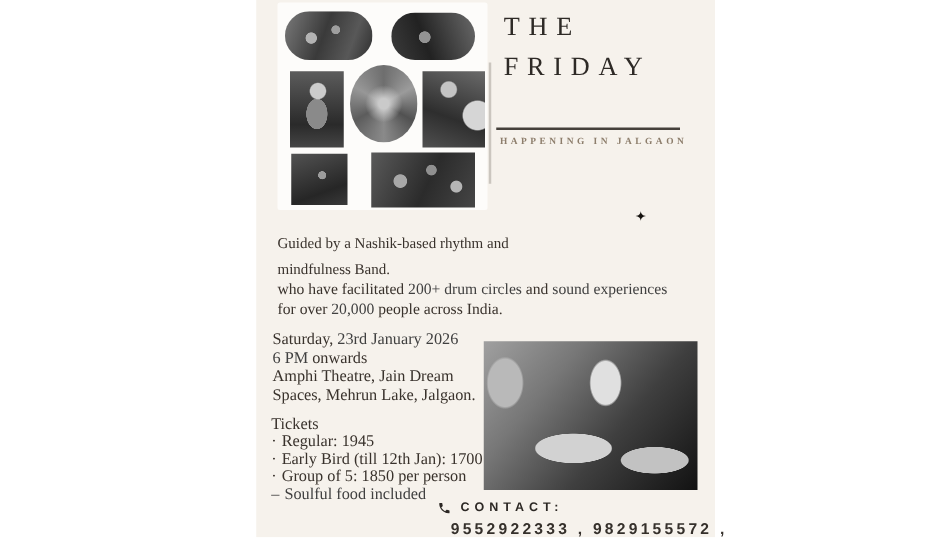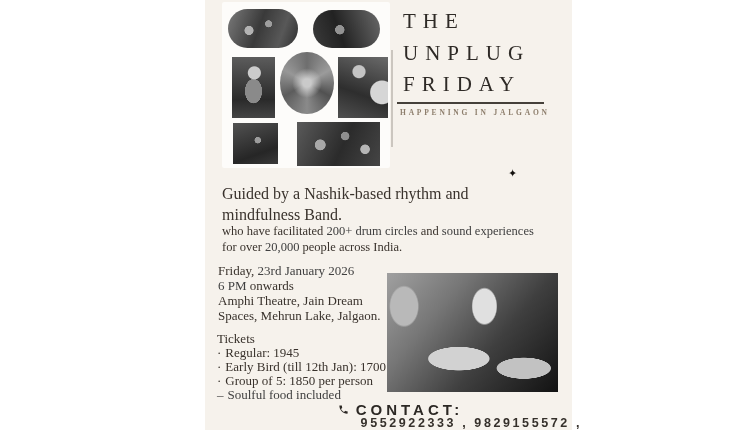--- a/index.html
+++ b/index.html
@@ -57,39 +57,39 @@
   .title { position:absolute; left:198px; top:6px; font-size:21px; line-height:31.5px;
     letter-spacing:7px; color:#2e2a26; white-space:nowrap; }
   .title-rule { position:absolute; left:192px; top:102px; width:147px; height:2px; background:#45403a; }
   .tagline { position:absolute; left:195px; top:108px; font-size:7.5px; font-weight:bold;
     letter-spacing:2.8px; color:#8d7e6c; white-space:nowrap; }
   .sparkle { position:absolute; left:303px; top:167px; font-size:11px; color:#14110e; }
 
   
   .ink { color:#39322c; }
   .accent { color:#404040; }
-  .heading { position:absolute; left:17px; top:184px; font-size:16px; line-height:20.5px; color:#39322c; }
+  .heading { position:absolute; left:17px; top:184px; font-size:12px; line-height:20.5px; color:#39322c; }
   .about { position:absolute; left:17px; top:224px; font-size:12.5px; line-height:15.5px; color:#39322c; }
   .details { position:absolute; left:13px; top:263px; font-size:13px; line-height:15px; color:#39322c; }
   .tickets { position:absolute; left:12px; top:332px; font-size:13px; line-height:14px; color:#39322c; }
   .tickets .b { display:inline-block; margin-right:4px; }
 
   
   .drum-photo { position:absolute; left:182px; top:273px; width:171px; height:119px;
     background:
       radial-gradient(ellipse 52px 20px at 42% 72%, #d2d2d2 0 58%, rgba(0,0,0,0) 60%),
       radial-gradient(ellipse 46px 18px at 80% 80%, #c2c2c2 0 58%, rgba(0,0,0,0) 60%),
       radial-gradient(ellipse 26px 38px at 57% 28%, #e0e0e0 0 45%, rgba(0,0,0,0) 50%),
       radial-gradient(ellipse 30px 42px at 10% 28%, #b9b9b9 0 45%, rgba(0,0,0,0) 50%),
       linear-gradient(130deg,#a0a0a0,#777777 30%,#3f3f3f 62%,#121212 100%); }
 
   
   .contact-label { position:absolute; left:0; right:0; top:401px; display:flex;
     justify-content:center; align-items:center; gap:7px; transform:translateX(12px);
-    font-family:"Liberation Sans", sans-serif; font-weight:bold; font-size:15px;
+    font-family:"Liberation Sans", sans-serif; font-weight:bold; font-size:10px;
     letter-spacing:4px; color:#2c2824; }
   .contact-numbers { position:absolute; left:0; right:0; top:416px; text-align:right;
     transform:translateX(10px); font-family:"Liberation Sans", sans-serif; font-weight:bold;
     font-size:12.5px; line-height:14px; letter-spacing:2.6px; color:#35302b; }
 </style>
 </head>
 <body>
 
 <div class="page">
   <div class="poster">
@@ -101,40 +101,39 @@
       <div class="ph" id="p4"></div>
       <div class="ph" id="p5"></div>
       <div class="ph" id="p6"></div>
       <div class="ph" id="p7"></div>
     </div>
 
     <div class="vline"></div>
 
     <div class="title">
       <div>THE</div>
-      <div>UNPLUG</div>
       <div>FRIDAY</div>
     </div>
     <div class="title-rule"></div>
     <div class="tagline">HAPPENING IN JALGAON</div>
 
     <div class="sparkle">✦</div>
 
     <div class="heading">
       <div>Guided by a Nashik-based rhythm and</div>
       <div>mindfulness Band.</div>
     </div>
 
     <div class="about">
       <div><span class="ink">who have facilitated </span><span class="accent">200+ drum circles</span><span class="ink"> and </span><span class="accent">sound experiences</span></div>
       <div><span class="ink">for over </span><span class="accent">20,000</span><span class="ink"> people across India.</span></div>
     </div>
 
     <div class="details">
-      <div><span class="ink">Friday, </span><span class="accent">23rd January 2026</span></div>
+      <div><span class="ink">Saturday, </span><span class="accent">23rd January 2026</span></div>
       <div><span class="accent">6 PM</span><span class="ink"> onwards</span></div>
       <div>Amphi Theatre, Jain Dream</div>
       <div>Spaces, Mehrun Lake, Jalgaon.</div>
     </div>
 
     <div class="tickets">
       <div>Tickets</div>
       <div><span class="b">·</span><span>Regular: 1945</span></div>
       <div><span class="b">·</span><span>Early Bird (till 12th Jan): 1700</span></div>
       <div><span class="b">·</span><span>Group of 5: 1850 per person</span></div>

